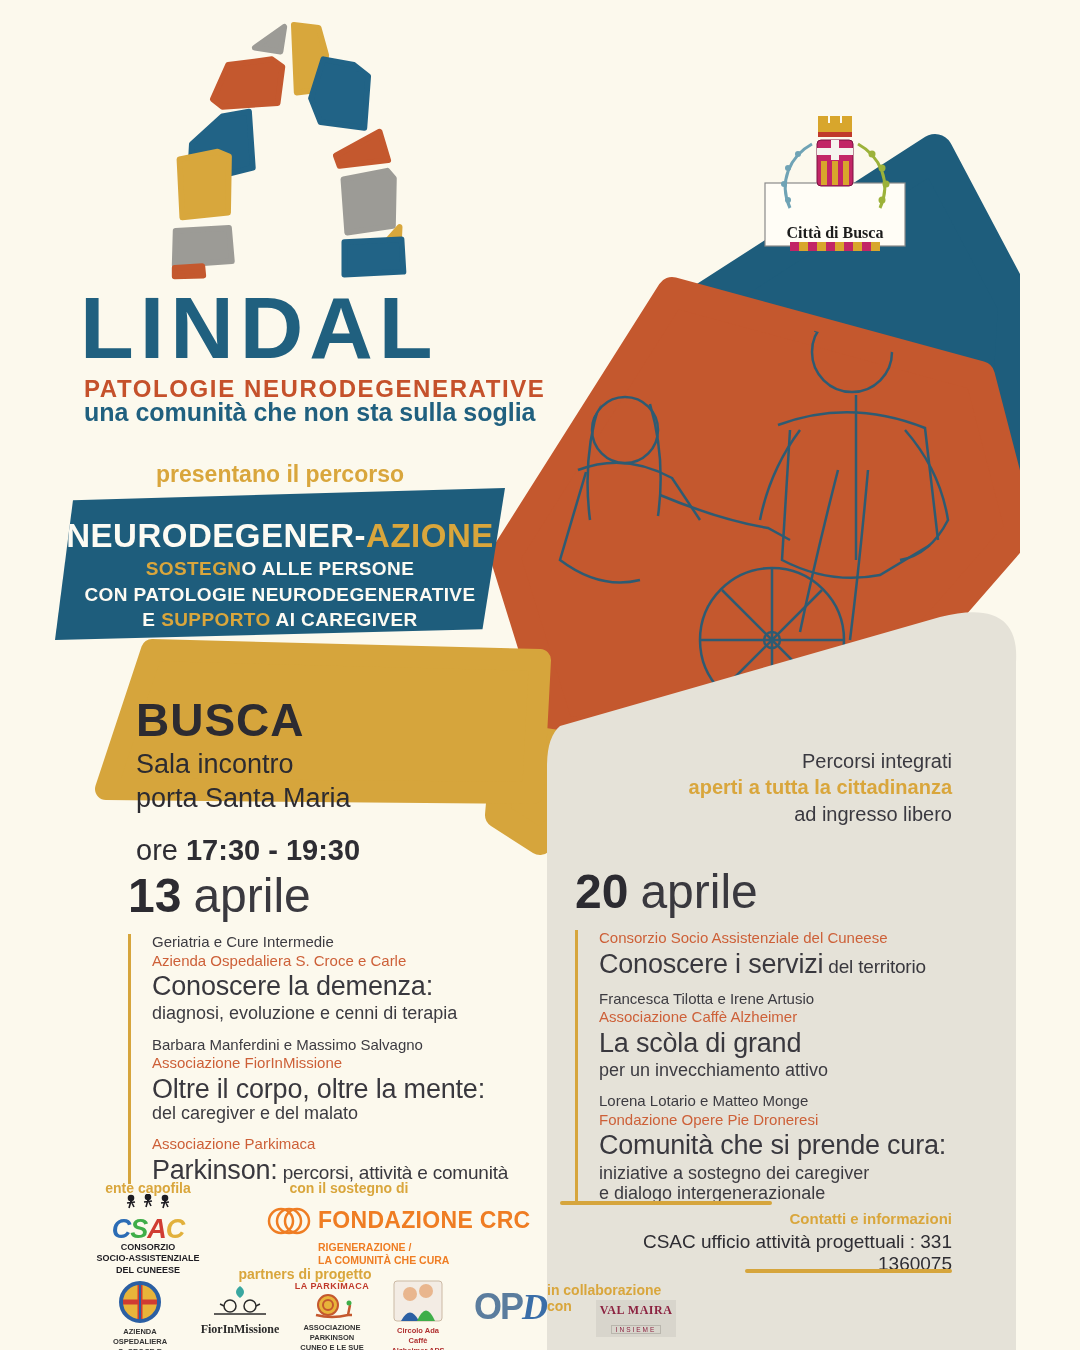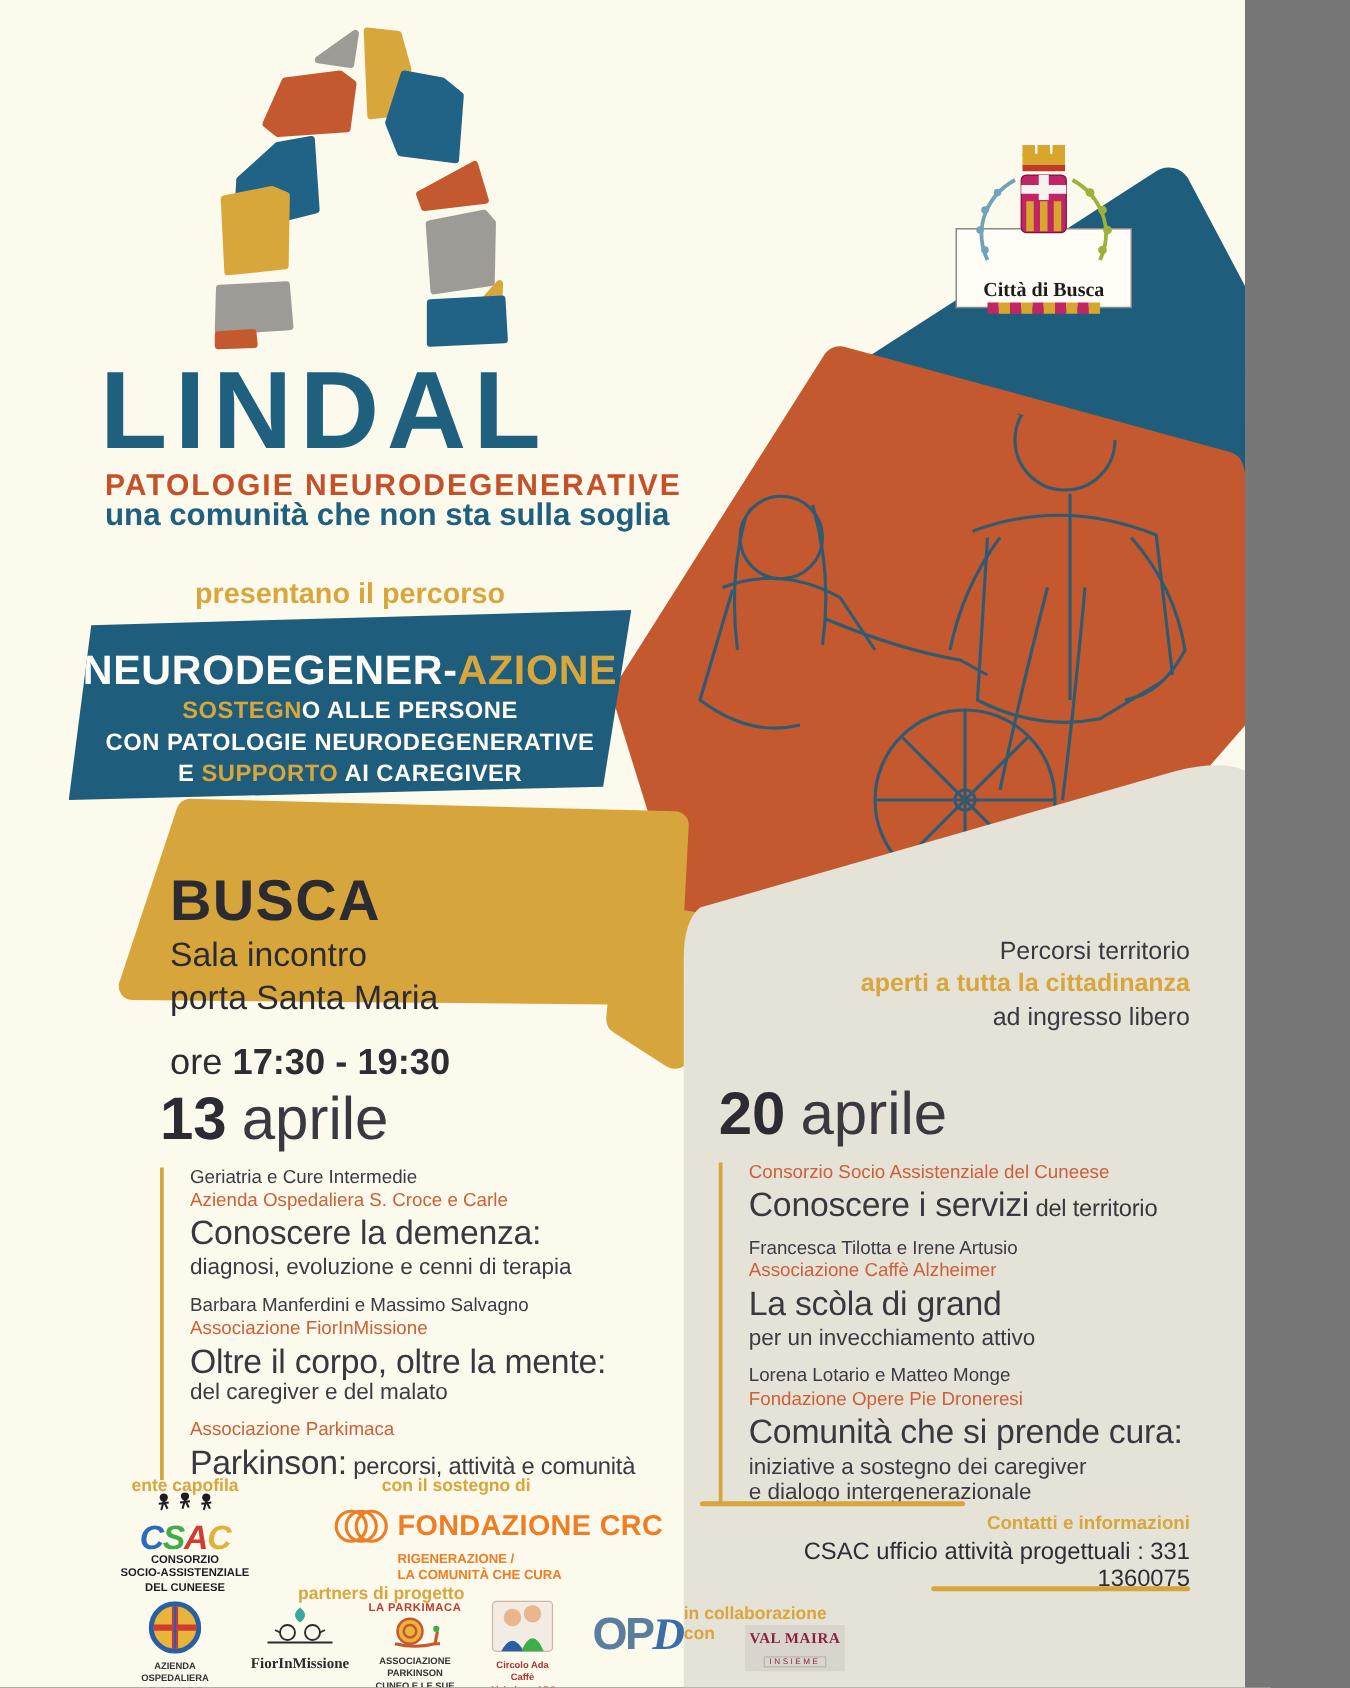--- a/index.html
+++ b/index.html
@@ -8,21 +8,21 @@
     --teal-text:#20607f;
     --orange:#c4582e;
     --orange-text:#cd6038;
     --gold:#d6a53c;
     --gold-text:#d9a63c;
     --dark:#2e2d33;
     --beige:#e5e2d8;
     --gray:#9c9b96;
   }
   html,body{margin:0;padding:0;background:#777;}
-  #poster{position:relative;width:996px;height:1350px;background:var(--cream);
+  #poster{position:relative;width:1080px;height:1350px;background:var(--cream);
     overflow:hidden;font-family:"Liberation Sans",sans-serif;color:var(--dark);}
   .abs{position:absolute;}
   .gold{color:var(--gold-text);}
   .white{color:#fdfbf3;}
 
   
   .brand-title{left:80px;top:284px;font-size:88px;font-weight:700;letter-spacing:6px;
     color:var(--teal-text);line-height:1;}
   .brand-sub1{left:84px;top:375px;font-size:24px;font-weight:700;letter-spacing:1.6px;color:#c5512b;}
   .brand-sub2{left:84px;top:398px;font-size:25px;font-weight:700;color:var(--teal-text);}
@@ -208,21 +208,21 @@
   </div>
 
   <div class="abs venue">
     <div class="venue-city">BUSCA</div>
     <div class="venue-line">Sala incontro</div>
     <div class="venue-line">porta Santa Maria</div>
   </div>
   <div class="abs time"><span>ore </span><b>17:30 - 19:30</b></div>
 
   <div class="abs audience">
-    <div>Percorsi territorio</div>
+    <div>Percorsi integrati</div>
     <div class="gold">aperti a tutta la cittadinanza</div>
     <div>ad ingresso libero</div>
   </div>
 
   <div id="day1" class="abs day">
     <div class="day-head"><span class="num">13</span><span class="month">aprile</span></div>
     <div class="day-items">
       <div class="item">
         <div class="speakers">Geriatria e Cure Intermedie</div>
         <div class="org">Azienda Ospedaliera S. Croce e Carle</div>
@@ -291,21 +291,21 @@
       </g>
     </svg>
     <div class="csac-letters"><span style="color:#2b6cb5">C</span><span style="color:#3fae49">S</span><span style="color:#d03c32">A</span><span style="color:#e2b13c">C</span></div>
   </div>
   <div class="abs csac-caption" style="left:78px;top:1242px;width:140px;">
     <div>CONSORZIO</div>
     <div>SOCIO-ASSISTENZIALE</div>
     <div>DEL CUNEESE</div>
   </div>
 
-  <div class="abs mini-label" style="left:300px;top:1180px;width:130px;">con il sostegno di</div>
+  <div class="abs mini-label" style="left:284px;top:1180px;width:130px;">con il sostegno di</div>
   <svg class="abs" style="left:266px;top:1198px;" width="46" height="46" viewBox="0 0 46 46">
     <circle cx="15" cy="23" r="12" fill="none" stroke="#ef7d23" stroke-width="2.5"></circle>
     <circle cx="23" cy="23" r="12" fill="none" stroke="#ef7d23" stroke-width="2.5"></circle>
     <circle cx="31" cy="23" r="12" fill="none" stroke="#ef7d23" stroke-width="2.5"></circle>
   </svg>
   <div class="abs crc-name" style="left:318px;top:1207px;">FONDAZIONE CRC</div>
   <div class="abs crc-caption" style="left:318px;top:1241px;">
     <div>RIGENERAZIONE /</div>
     <div>LA COMUNITÀ CHE CURA</div>
   </div>

